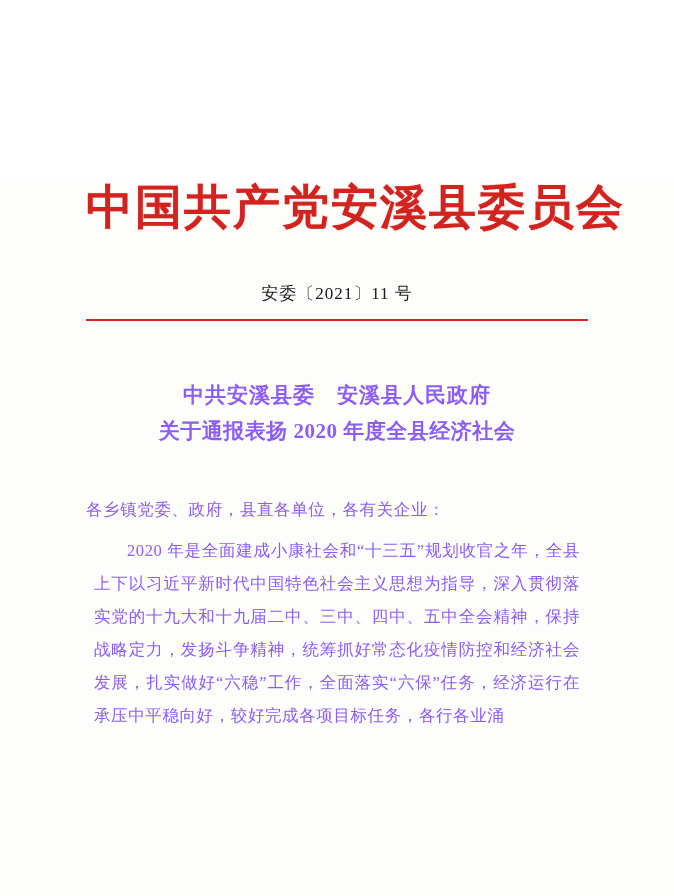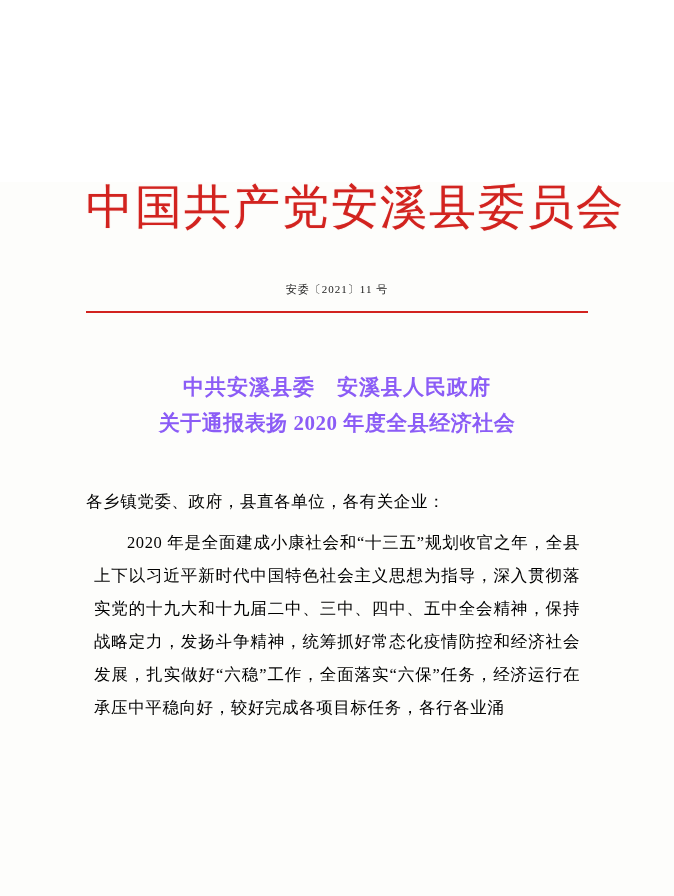--- a/index.html
+++ b/index.html
@@ -23,33 +23,33 @@
     box-sizing: border-box;
     padding: 0 86px;
   }
 
   
   .masthead {
     margin-top: 182px;
     text-align: center;
     color: #d2231f;
     font-family: "Liberation Serif", "DejaVu Serif", serif;
-    font-weight: normal;
+    font-weight: bold;
     font-size: 47px;
     letter-spacing: 2px;
     line-height: 1.1;
     white-space: nowrap;
     text-shadow: 0 0 1px rgba(210,35,31,0.45);
   }
 
   
   .doc-number {
     margin-top: 48px;
     text-align: center;
-    font-size: 11px;
+    font-size: 17px;
     color: #1a1a1a;
     letter-spacing: 1px;
   }
 
   
   .red-rule {
     margin-top: 14px;
     height: 2px;
     background: #d2231f;
     width: 100%;
@@ -72,21 +72,21 @@
   .title-line.line1 {
     letter-spacing: 1px;
   }
 
   
   .body-block {
     margin-top: 44px;
     font-size: 16.5px;
     line-height: 2.0;
     letter-spacing: 0.6px;
-    color: #000000;
+    color: #8b5cf6;
     text-align: justify;
   }
   .salutation {
     margin: 0 0 0 0;
   }
   .para {
     margin: 8px;
     text-indent: 2em;
   }
 </style>

